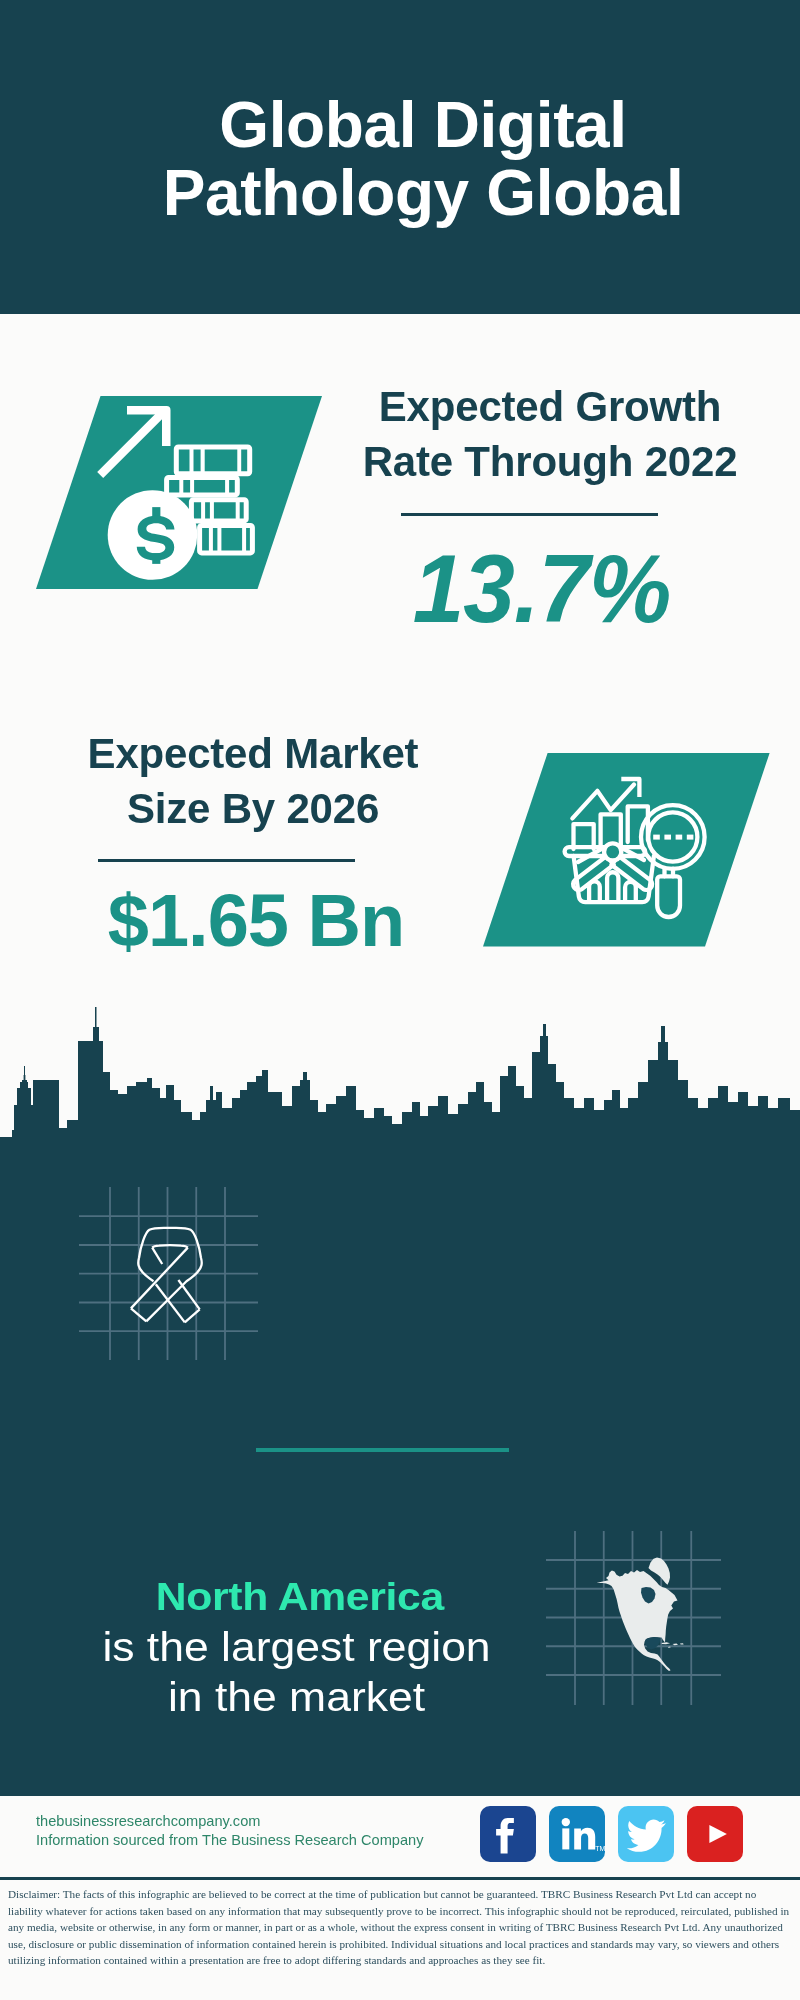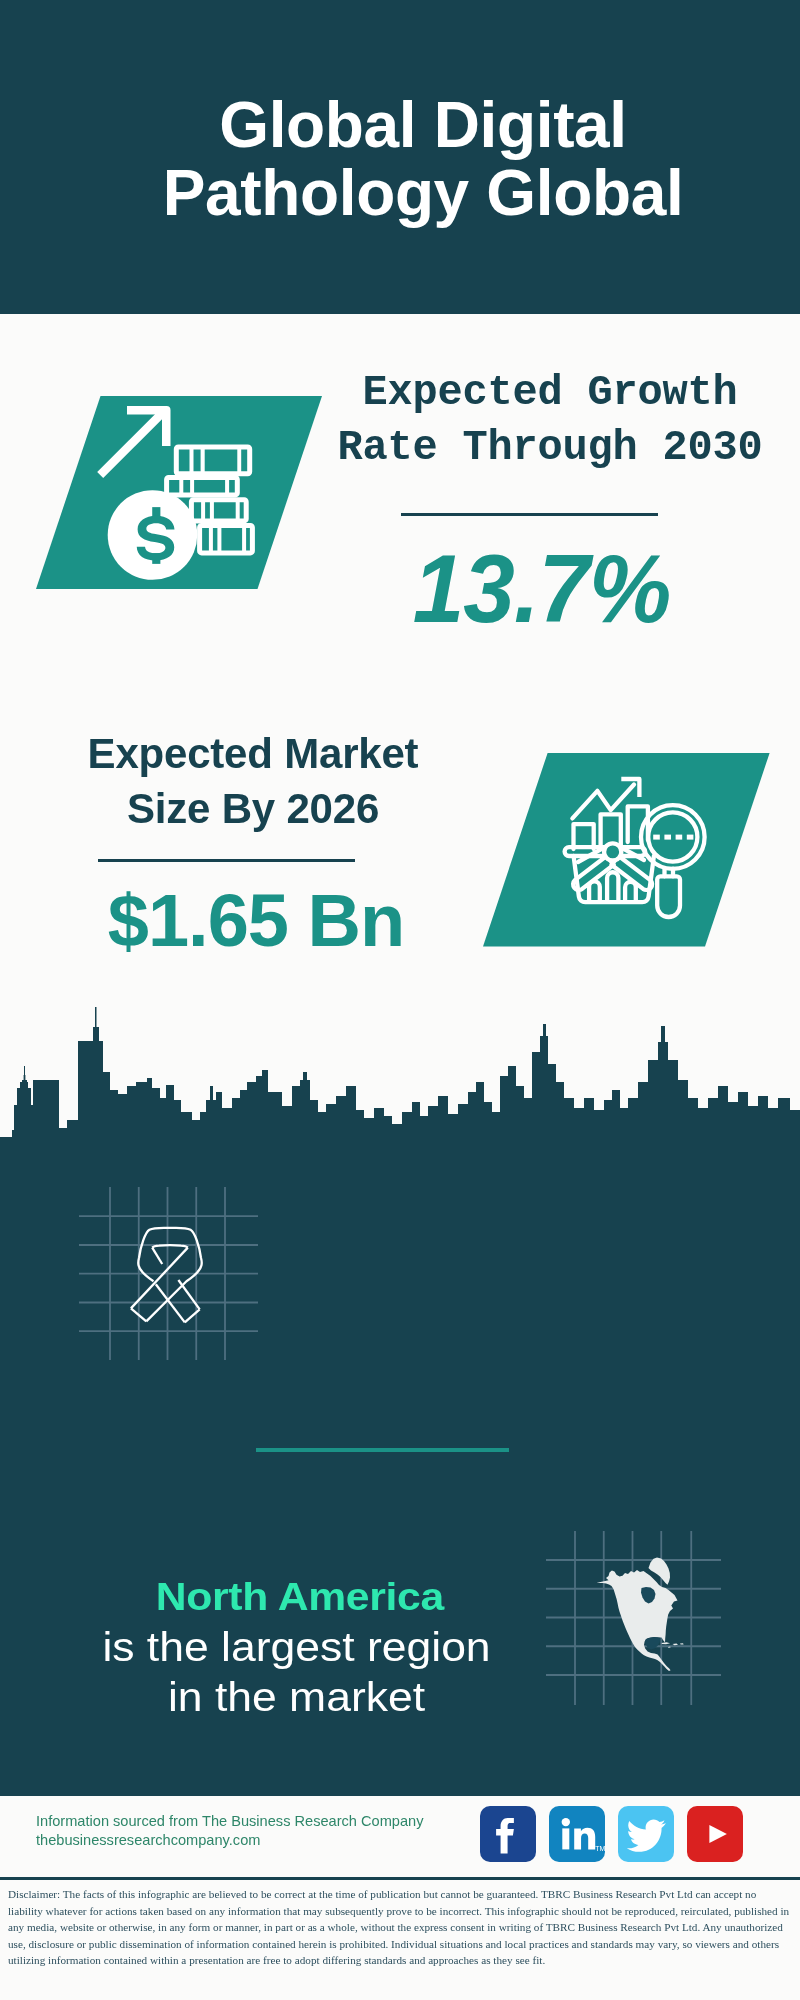--- a/index.html
+++ b/index.html
@@ -19,21 +19,21 @@
     clip-path:polygon(64.6px 0, 286.6px 0, 222px 193.5px, 0 193.5px);}
 
   .stat-head{position:absolute;color:#17424f;font-size:42px;font-weight:bold;line-height:55px;text-align:center;letter-spacing:-0.2px;}
   .stat-rule{position:absolute;height:3px;background:#17424f;}
   .stat-value{position:absolute;color:#1b9287;font-size:96px;font-weight:bold;line-height:96px;text-align:center;letter-spacing:-1px;}
   .stat-value>span{display:inline-block;transform-origin:center;}
   .s1-value>span{transform:scaleX(0.965);}
   .s2-value{font-size:74px;line-height:74px;}
   .s2-value>span{transform:scaleX(1.0);}
 
-  .s1-head{left:330px;top:366px;width:440px;font-family:Liberation Mono, monospace;}
+  .s1-head{left:330px;top:379px;width:440px;}
   .s1-rule{left:401px;top:513px;width:257px;}
   .s1-value{left:322px;top:541px;width:440px;font-style:italic;}
 
   .s2-head{left:33px;top:726px;width:440px;}
   .s2-rule{left:98px;top:859px;width:257px;}
   .s2-value{left:36px;top:884px;width:440px;}
 
   
   .lower{position:absolute;left:0;top:1145px;width:800px;height:651px;background:#17424f;}
   
@@ -93,21 +93,21 @@
       <circle cx="62.5" cy="140" r="44.8"></circle>
     </g>
     <g fill="#1b9287" transform="translate(66.0,140.5) scale(0.86) translate(-62.5,-140)">
       <path d="M58.1 107.0 h9.5 v12.5 h-9.5 Z"></path>
       <path d="M58.1 160.5 h9.5 v12.5 h-9.5 Z"></path>
       <path d="M62.6 117.0 c -12.6 0 -21.5 6.4 -21.5 15.6 c 0 9.4 7.6 13.1 19.8 14.9 c 8.9 1.3 12.5 3.0 12.5 6.6 c 0 4.1 -4.6 6.5 -11.5 6.5 c -7.3 0 -11.9 -2.7 -12.1 -7.6 h -9.7 c 0.2 10.1 8.8 16.0 22.1 16.0 c 13.1 0 21.5 -5.9 21.5 -15.3 c 0 -9.7 -7.8 -13.4 -20.5 -15.2 c -8.6 -1.2 -11.9 -2.9 -11.9 -6.4 c 0 -3.8 4.3 -6.4 11.3 -6.4 c 6.9 0 11.3 2.7 11.7 7.3 h 9.7 c -0.4 -9.6 -8.6 -16.0 -21.4 -16.0 Z"></path>
     </g>
   </svg>
   <div class="stat-head s1-head">
     <div>Expected Growth</div>
-    <div>Rate Through 2030</div>
+    <div>Rate Through 2022</div>
   </div>
   <div class="stat-rule s1-rule"></div>
   <div class="stat-value s1-value"><span>13.7%</span></div>
 
   
   <div class="para para-2"></div>
   <svg class="icon-market" width="170" height="165" viewBox="0 0 170 165" style="position:absolute;left:560px;top:770px;">
     <g fill="none" stroke="#ffffff" stroke-width="4.3" stroke-linecap="round" stroke-linejoin="round">
 
       <path d="M12.4 48.4 L37.4 20.9 L50.7 40.1 L74.0 14.5"></path>
@@ -213,22 +213,22 @@
     </g>
   </svg>
 <div class="na-text">
     <div class="hl">North America</div>
     <div>is the largest region in the market</div>
   </div>
 
   <div class="footer"></div>
   <div>
     <div class="src-text">
+      <div>thebusinessresearchcompany.com</div>
       <div>Information sourced from The Business Research Company</div>
-      <div>thebusinessresearchcompany.com</div>
     </div>
     <div class="social">
       <a class="soc fb">
         <svg viewBox="0 0 40 40" width="40" height="40">
           <path d="M24.2 12.2h-3.0c-0.7 0-1.5 0.9-1.5 2.1v2.2h4.5l-0.7 4.5h-3.8V34h-5.0V21h-3.2v-4.5h3.2v-2.4c0-3.0 2.1-5.5 5.0-5.5h4.5Z" fill="#ffffff"></path>
         </svg>
       </a>
       <a class="soc li">
         <svg viewBox="0 0 40 40" width="40" height="40">
           <rect x="9.5" y="16" width="5" height="15" fill="#ffffff"></rect>

